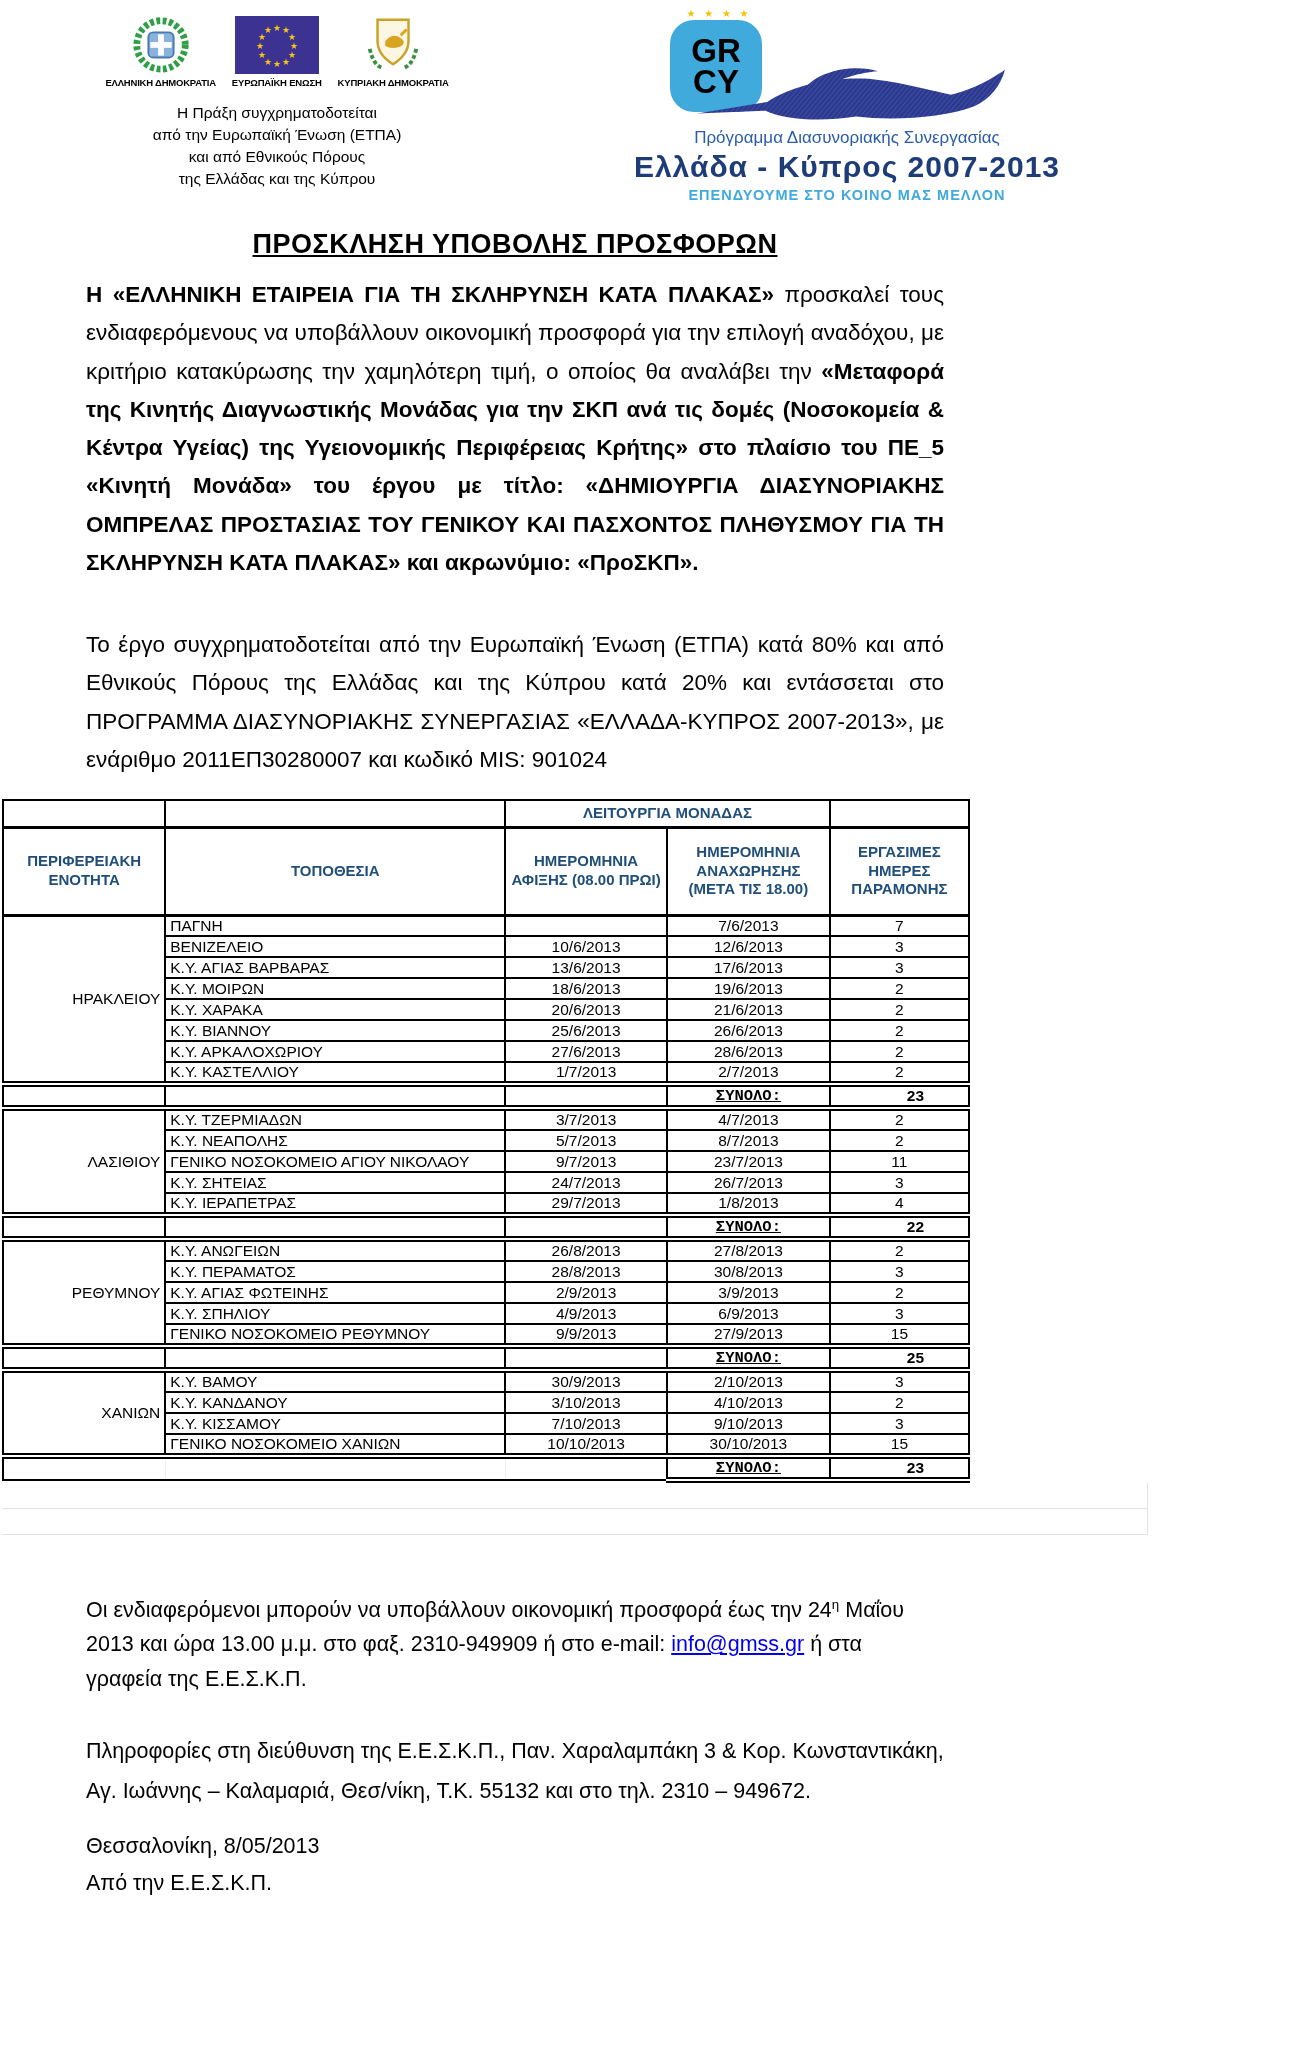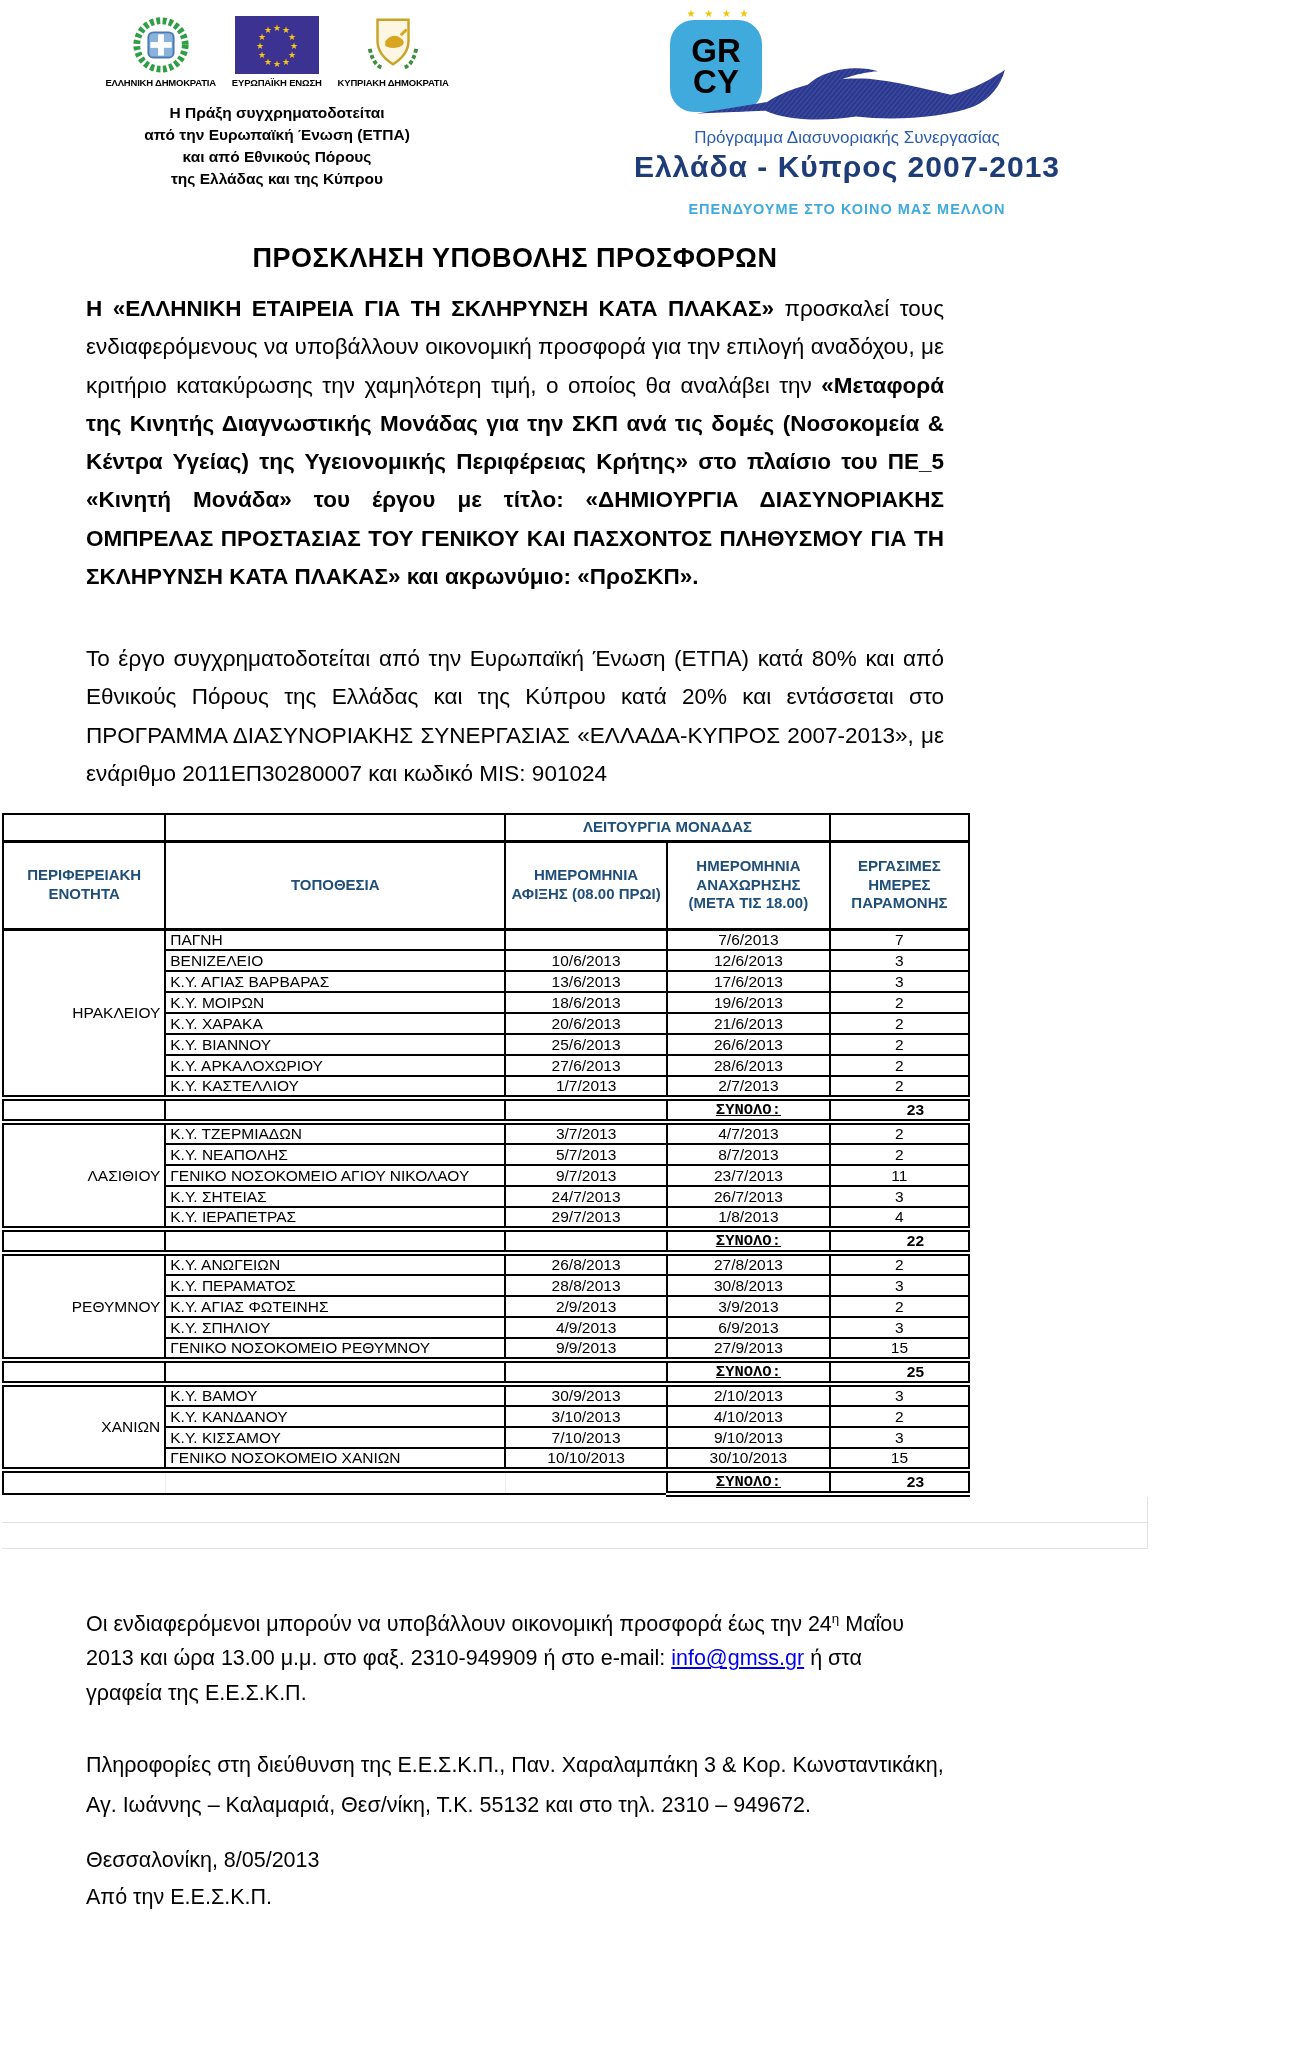--- a/index.html
+++ b/index.html
@@ -8,37 +8,37 @@
     background: #ffffff; color: #000;
     font-family: "Liberation Sans", "DejaVu Sans", sans-serif;
     position: relative;
   }
   
   .header { display: flex; padding-top: 12px; }
   .left-col { width: 370px; margin-left: 92px; text-align: center; }
   .logo-row { display: flex; justify-content: center; align-items: flex-end; gap: 16px; }
   .logo-fig { display: flex; flex-direction: column; align-items: center; gap: 3px; }
   .logo-label { font-size: 9.5px; font-weight: bold; letter-spacing: -0.2px; white-space: nowrap; }
-  .cofinance { margin-top: 14px; font-weight: bold; font-size: 15.5px; line-height: 1.42; }
+  .cofinance { margin-top: 14px; font-weight: normal; font-size: 15.5px; line-height: 1.42; }
   .right-col { width: 470px; margin-left: 150px; text-align: center; }
   .logo-cluster { position: relative; height: 112px; }
   .stars { position: absolute; left: 58px; top: -4px; width: 98px; text-align: center;
            color: #f2c200; font-size: 10px; letter-spacing: 3px; }
   .badge { position: absolute; left: 58px; top: 8px; width: 92px; height: 92px;
            background: var(--program-light-blue); border-radius: 24px; color: #000000;
            font-weight: bold; font-size: 33px; line-height: 0.95;
            display: flex; flex-direction: column; align-items: center; justify-content: center; }
   .fish { position: absolute; left: 26px; top: 52px; width: 426px; height: 62px; }
   .prog-line1 { font-size: 17px; color: #2a5caa; margin-top: 4px; }
   .prog-line2 { font-size: 30px; font-weight: bold; color: var(--program-blue); letter-spacing: 1px; margin-top: 2px; }
-  .prog-line3 { font-size: 14.5px; font-weight: bold; color: var(--program-light-blue); letter-spacing: 1px; margin-top: 17px; }
+  .prog-line3 { font-size: 14.5px; font-weight: bold; color: var(--program-light-blue); letter-spacing: 1px; margin-top: 3px; }
   
   .doc-col { width: 858px; margin-left: 86px; }
   .doc-title { margin-top: 26px; text-align: center; font-size: 27px; font-weight: bold;
-               letter-spacing: 0.5px; }
+               text-decoration: underline; letter-spacing: 0.5px; }
   .para { font-size: 22.5px; line-height: 1.7; text-align: justify; }
   .p1 { margin-top: 16px; }
   .p2 { margin-top: 44px; }
   .intro { margin-top: 44px; text-align: left; }
   .b { font-weight: bold; }
   sup { font-size: 0.62em; }
   
   table.schedule { margin-top: 20px; margin-left: 2px; border-collapse: collapse;
                    width: 968px; font-size: 15.5px; border: 2px solid #000; }
   .schedule th, .schedule td { border: 2px solid #000; vertical-align: middle; padding: 0 4px; }

